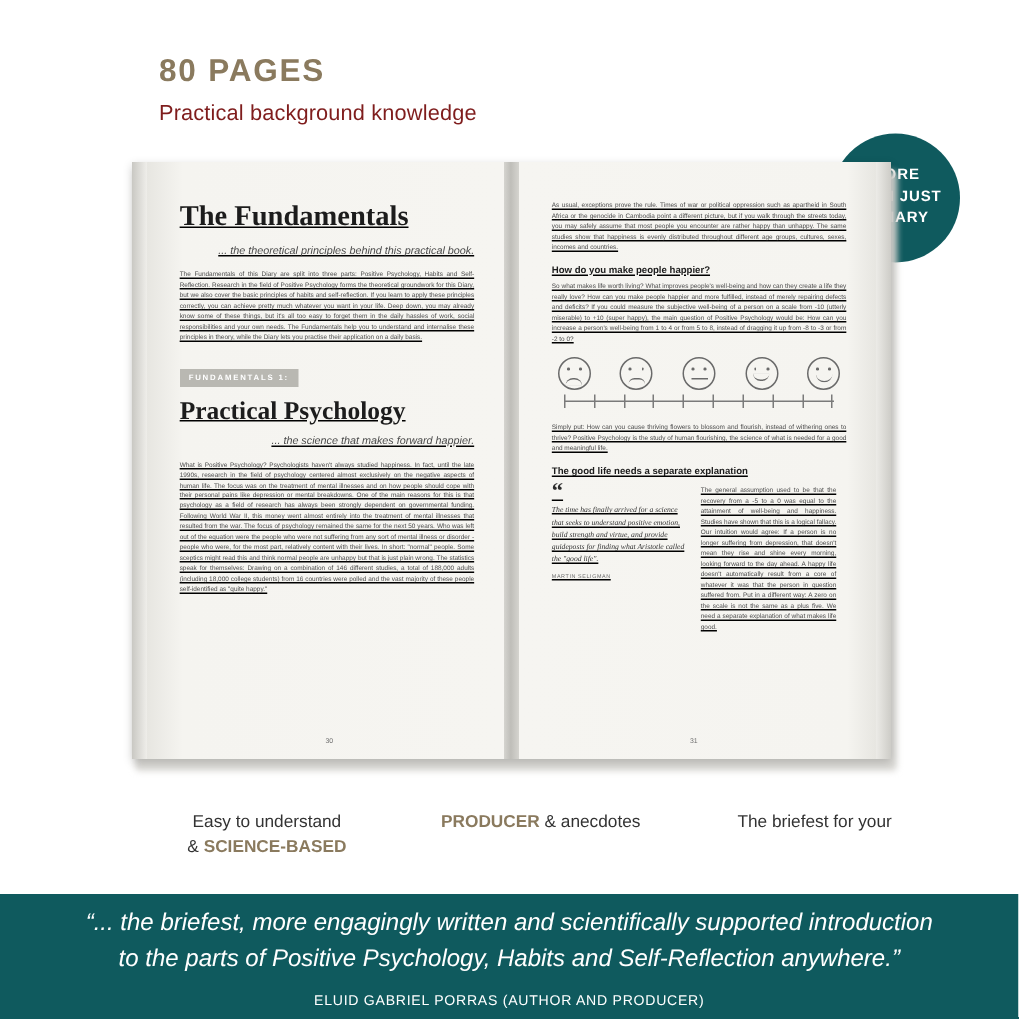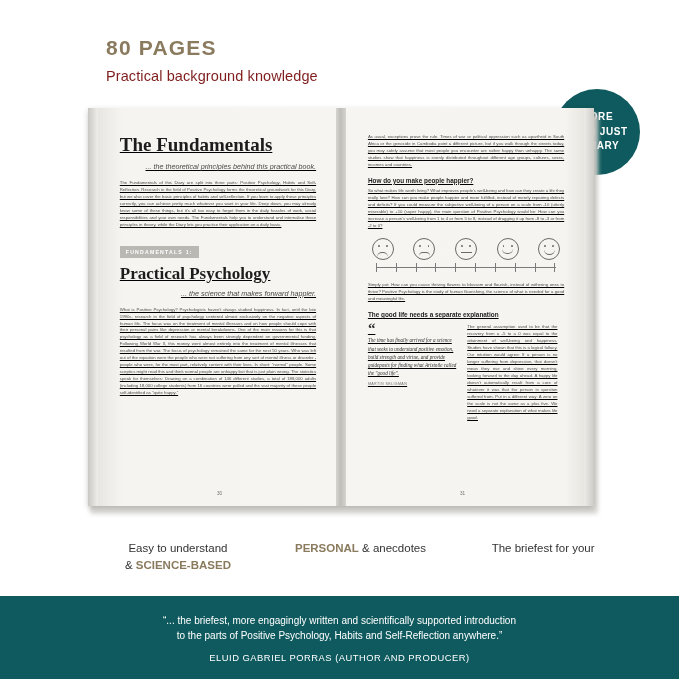--- a/index.html
+++ b/index.html
@@ -302,22 +302,23 @@
     height: 83px;
     background: #0f5a5e;
     color: #ffffff;
     display: flex;
     flex-direction: column;
     align-items: center;
     justify-content: center;
     text-align: center;
   }
   .footer-quote {
-    font-size: 10px;
+    font-size: 16px;
     line-height: 1.5;
+    font-style: italic;
     margin: 0 28px;
     text-align: right;
   }
   .footer-author {
     font-size: 9.4px;
     letter-spacing: 0.5px;
     margin-top: 9px;
   }
 </style>
 </head>
@@ -428,21 +429,21 @@
 
   <div class="features">
     <div class="feature">
       <div>Easy to understand</div>
       <div>
         <span>&amp; </span><b>SCIENCE-BASED</b>
       </div>
     </div>
     <div class="feature">
       <div>
-        <b>PERSONAL</b><span> &amp; anecdotes</span>
+        <b>PRODUCER</b><span> &amp; anecdotes</span>
       </div>
     </div>
     <div class="feature">
       <div>The briefest for your</div>
     </div>
   </div>
 
   <div class="footer">
     <div class="footer-quote">“... the briefest, more engagingly written and scientifically supported introduction</div>
     <div class="footer-quote">to the parts of Positive Psychology, Habits and Self-Reflection anywhere.”</div>

